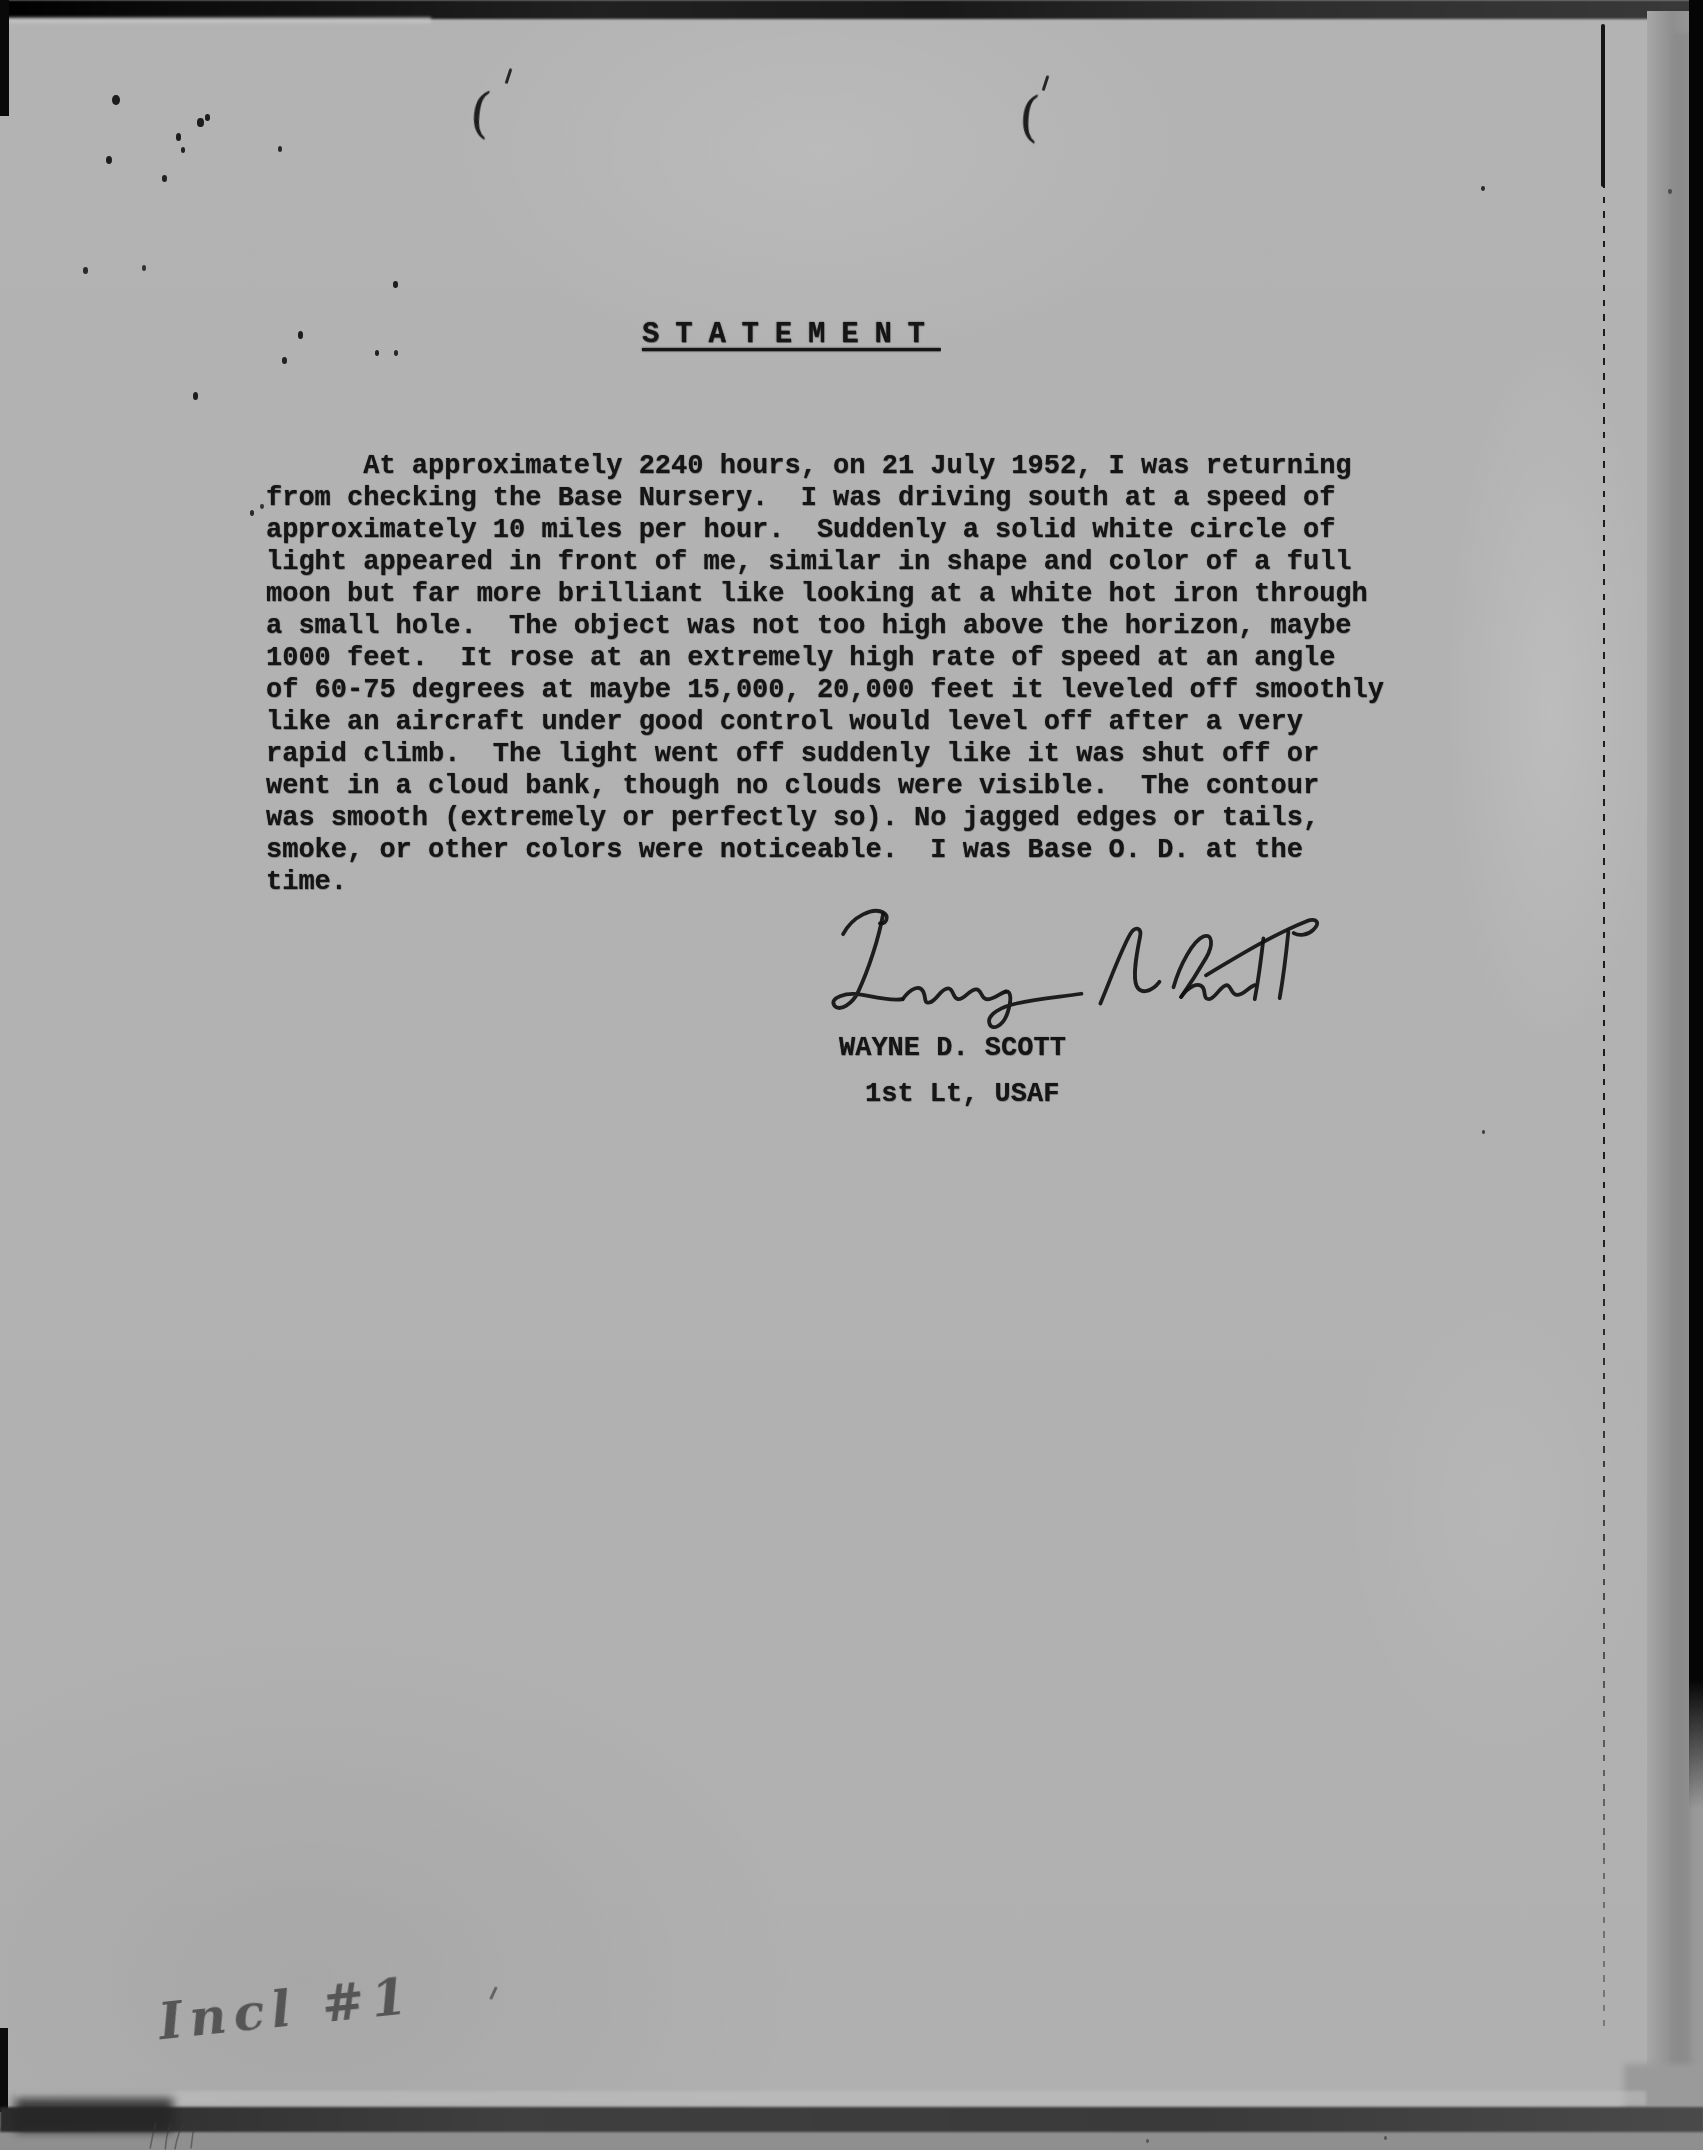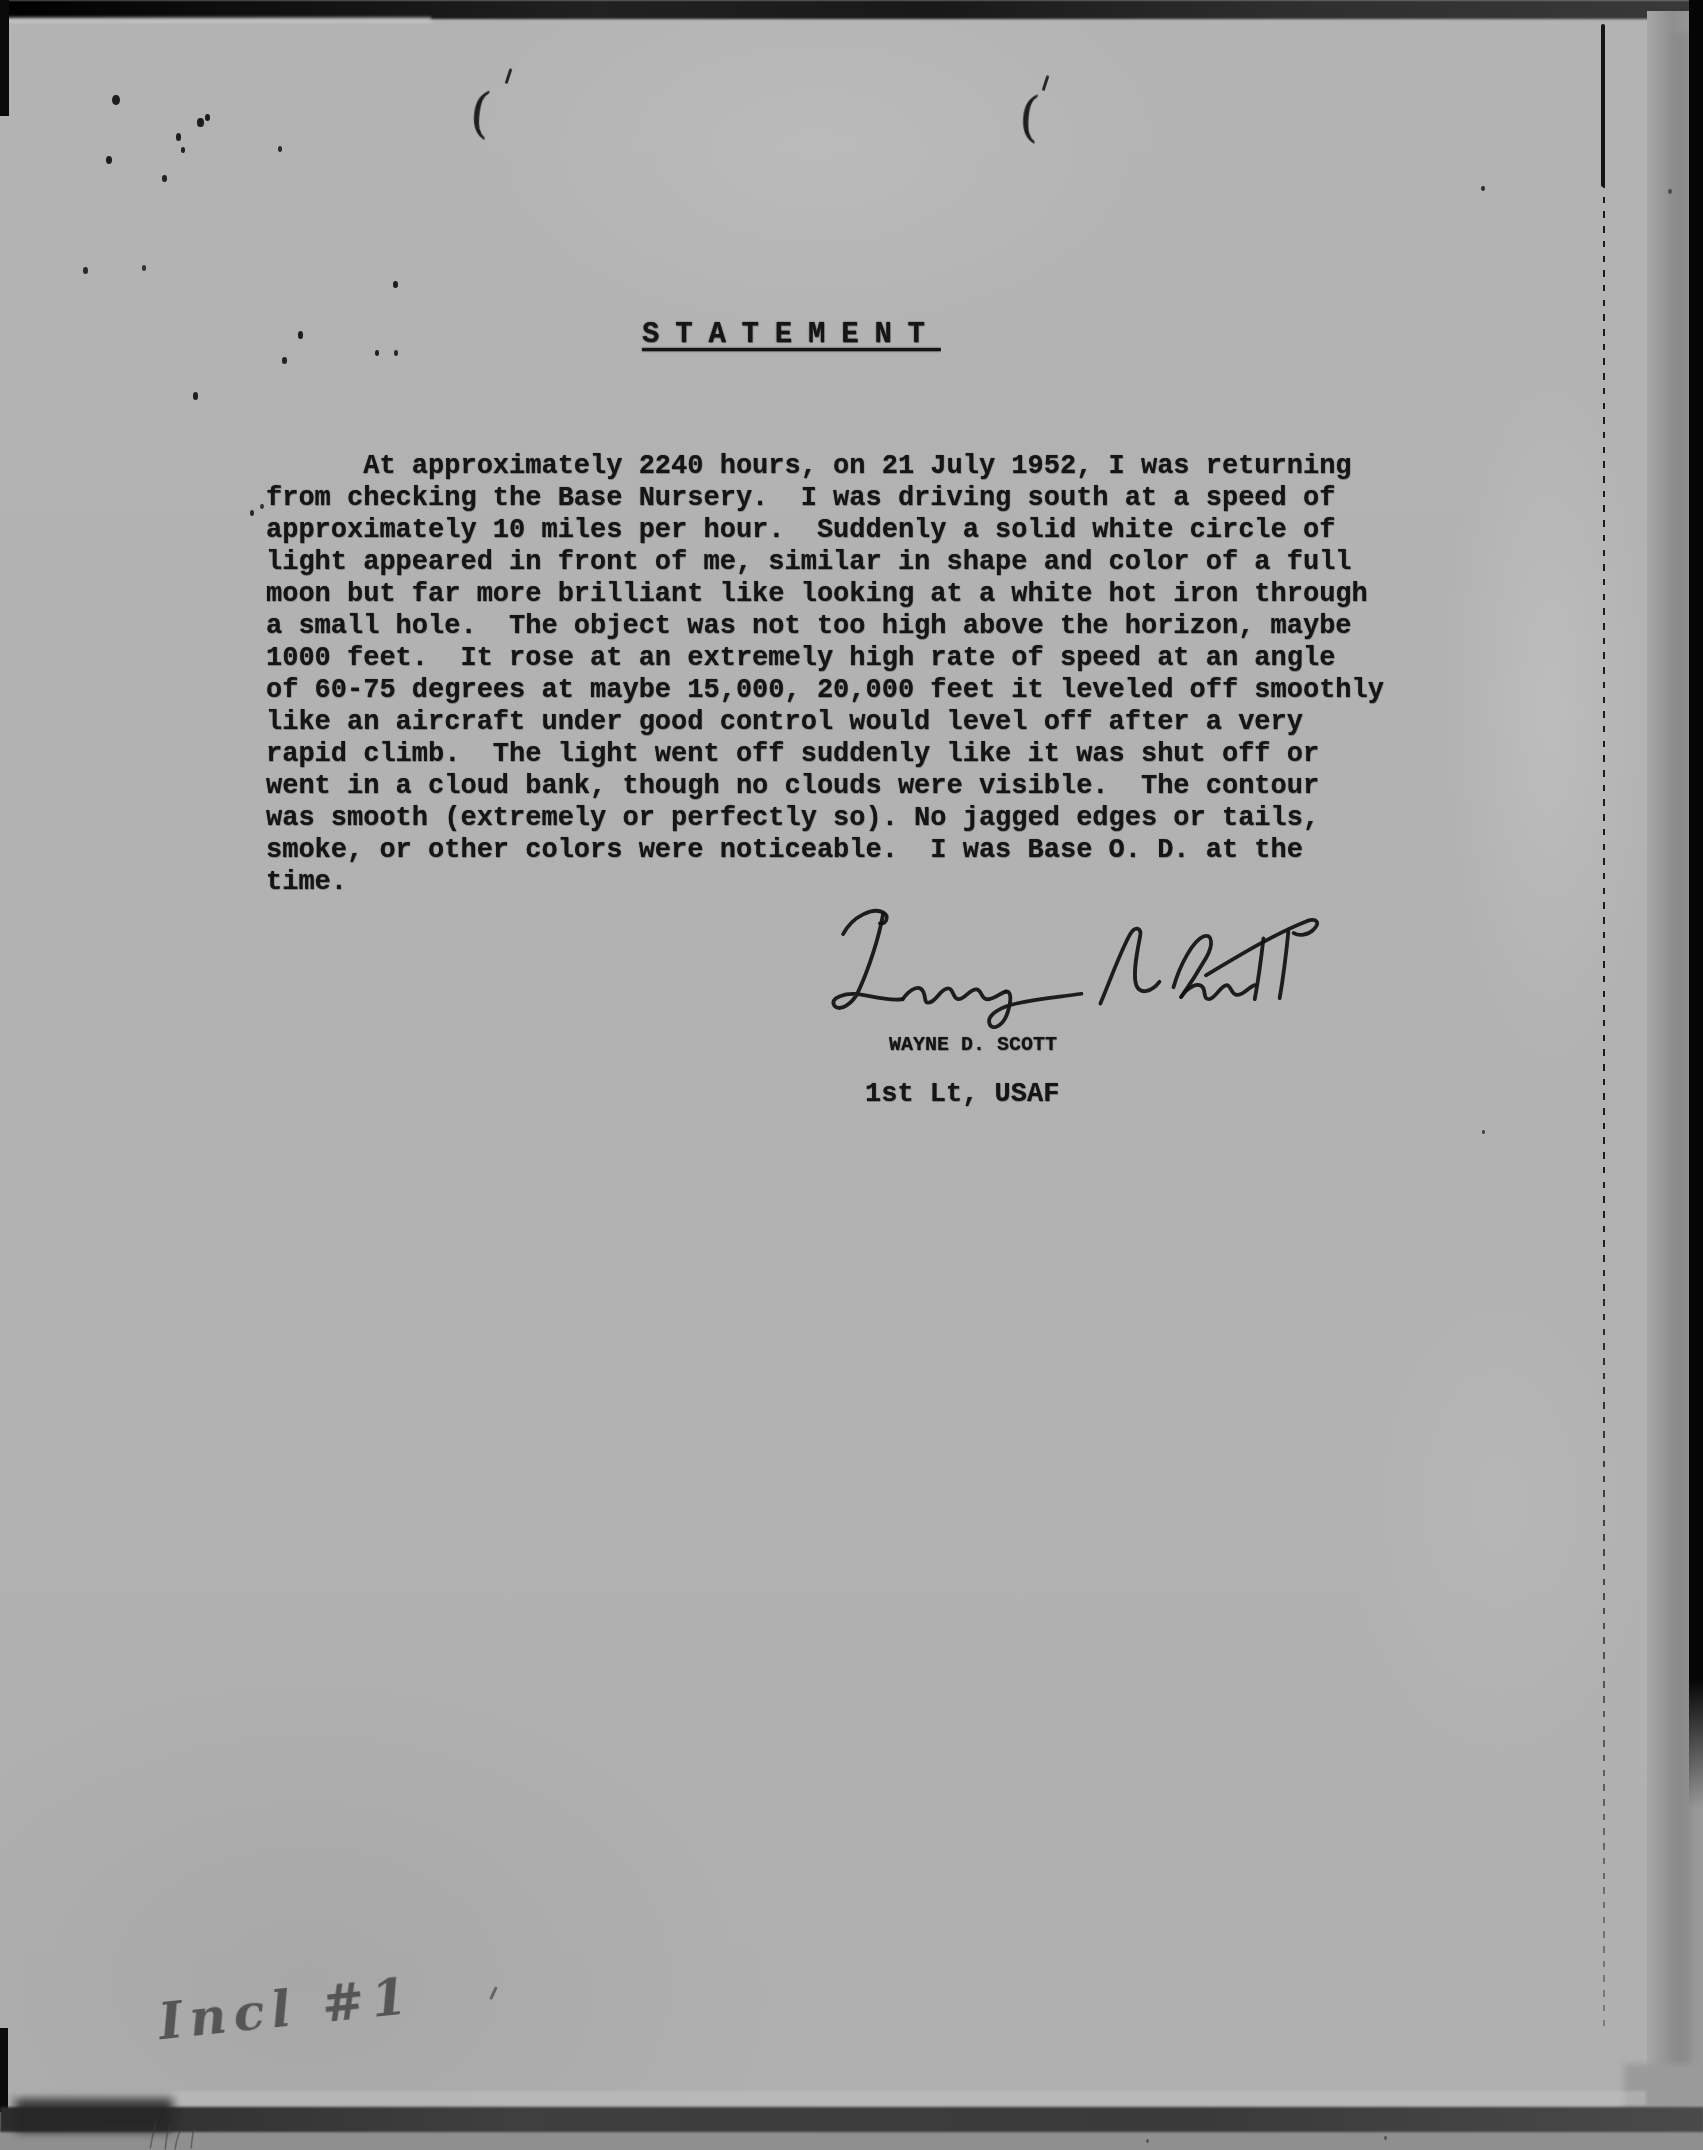--- a/index.html
+++ b/index.html
@@ -36,21 +36,21 @@
   .bottom-gray{left:0;top:2127px;width:1704px;height:23.4px;background:#8f8f8f;}
   .bottom-blob{left:15px;top:2098px;width:158px;height:34px;background:#262626;filter:blur(4.9px);opacity:.85;}
   .corner-gray{left:1624px;top:2064px;width:79px;height:65px;background:#9a9a9a;filter:blur(3.3px);}
   
   .typed{color:#151515;font-weight:700;filter:blur(0.4px);
     text-shadow:0 0 1.1px rgba(12,12,12,.6),0.5px 0.5px 0 rgba(12,12,12,.25);margin-top:32px;}
   .title{left:642px;top:286px;font-size:29px;letter-spacing:15.8px;line-height:1.2;
     text-decoration:underline;text-underline-offset:6px;text-decoration-thickness:3.3px;
     filter:blur(0.5px);text-shadow:0 0 1.6px rgba(12,12,12,.7),0.5px 0.5px 0 rgba(12,12,12,.4);}
   .body-text{left:266px;top:418px;font-size:27px;line-height:32px;white-space:pre;}
-  .typed-name{left:889px;top:1001px;font-size:20px;}
+  .typed-name{left:839px;top:1001px;font-size:27px;}
   .typed-rank{left:865px;top:1047px;font-size:27px;}
   
   .sig-svg{left:826px;top:906px;}
   .sig-svg path{fill:none;stroke:#101010;stroke-width:7;stroke-linecap:round;stroke-linejoin:round;opacity:.92;}
   .incl-note{left:158px;top:1978px;font-family:"DejaVu Serif",serif;font-style:italic;font-weight:600;
     font-size:51px;letter-spacing:7px;color:#414141;transform:rotate(-6deg);opacity:.8;filter:blur(0.7px);}
   .incl-sup{left:492px;top:1986px;width:2.7px;height:14px;background:#474747;border-radius:1.6px;
     transform:rotate(25deg);opacity:.7;filter:blur(0.5px);}
   .pencil-svg{left:139px;top:2121px;}
   .pencil-svg path{fill:none;stroke:#3c3c3c;stroke-width:3;stroke-linecap:round;opacity:.55;}

